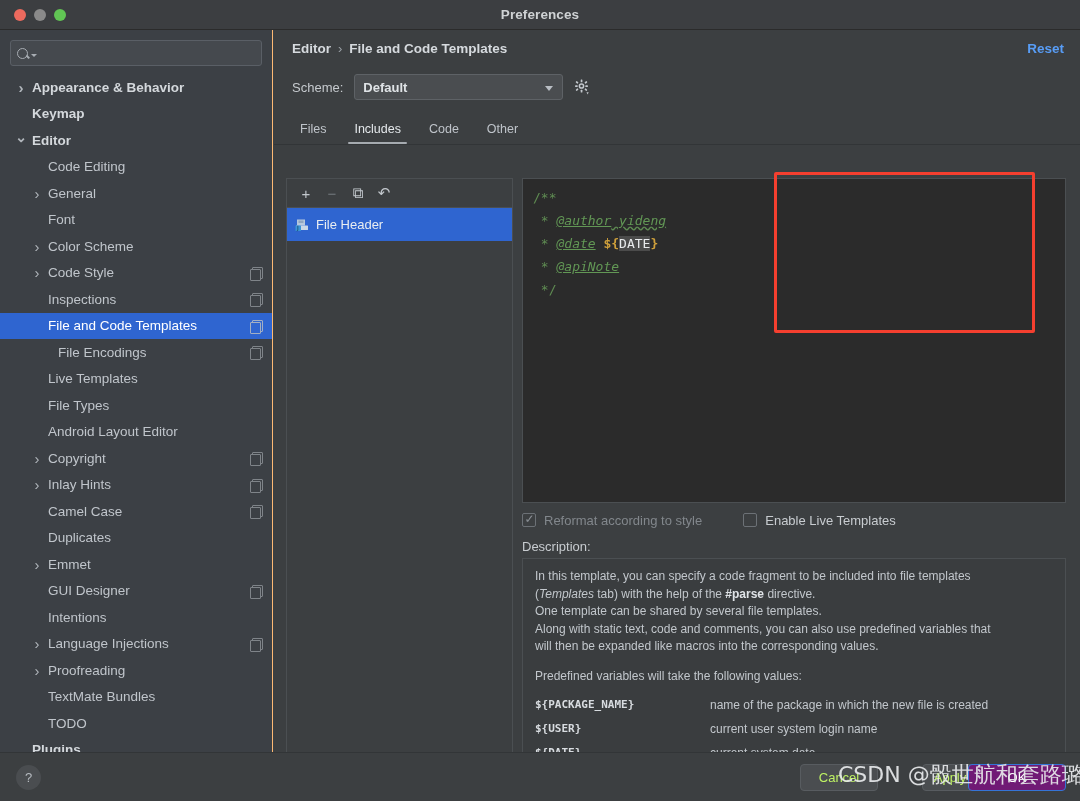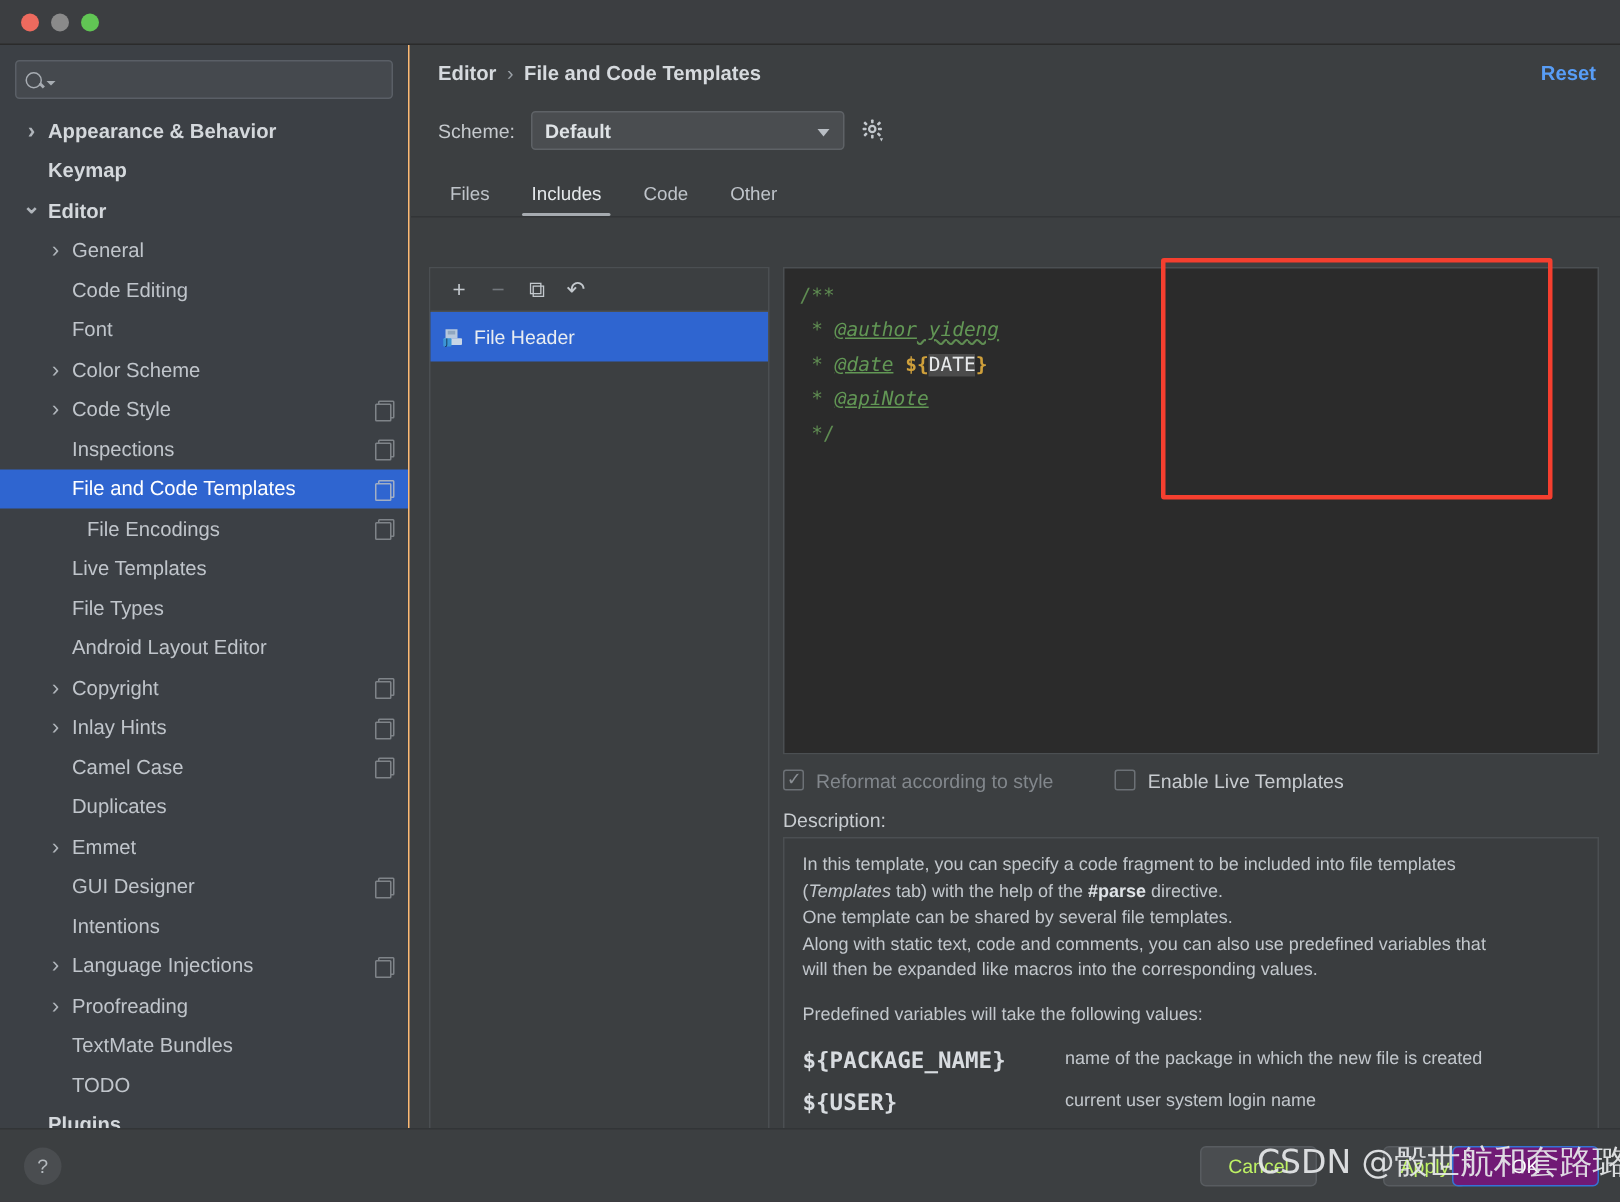--- a/index.html
+++ b/index.html
@@ -228,21 +228,21 @@
   .desc-p {
     font-size:12px; color:#c2c7cc; line-height:17.5px;
   }
   .desc-p i { font-style:italic; }
   .desc-p b { font-weight:bold; color:#dfe3e7; }
   .desc-gap { height:12px; }
   .var-table { margin-top:8px; width:100%; border-collapse:collapse; }
   .var-table td { padding:5px 0; vertical-align:top; }
   .var-name {
     width:175px; font-family:"DejaVu Sans Mono","Liberation Mono",monospace;
-    font-size:15px; font-weight:bold; color:#d8dce0;
+    font-size:11px; font-weight:bold; color:#d8dce0;
   }
   .var-desc { font-size:12px; color:#c2c7cc; }
 
   
   .footer {
     position:absolute; left:0; top:752px; width:1080px; height:49px;
     background:#3c3f41; border-top:1px solid #323537;
   }
   .help-btn {
     position:absolute; left:16px; top:12px; width:25px; height:25px;
@@ -271,20 +271,21 @@
 <body>
 
 <div id="app">
 
   <div class="titlebar">
     <div class="traffic">
       <span class="dot red"></span>
       <span class="dot yellow"></span>
       <span class="dot green"></span>
     </div>
+    <div class="title-text">Preferences</div>
   </div>
 
   <div class="sidebar">
     <div class="search-wrap">
       <div class="search-box">
         <span class="search-ico"></span>
         <span class="search-caret"></span>
         <input class="search-input" type="text" placeholder="" style="">
       </div>
     </div>
@@ -295,26 +296,26 @@
         </div>
         <div class="tree-item bold" style="padding-left: 14px;">
           <span class="tw none"></span>
           <span class="tree-label" style="margin-left: 4px;">Keymap</span>
         </div>
         <div class="tree-item bold" style="padding-left: 14px;">
           <span class="tw chev-d"></span>
           <span class="tree-label" style="margin-left: 4px;">Editor</span>
         </div>
         <div class="tree-item" style="padding-left: 30px;">
+          <span class="tw none"></span>
+          <span class="tree-label" style="margin-left: 4px;">Code Editing</span>
+        </div>
+        <div class="tree-item" style="padding-left: 30px;">
           <span class="tw chev-r"></span>
           <span class="tree-label" style="margin-left: 4px;">General</span>
-        </div>
-        <div class="tree-item" style="padding-left: 30px;">
-          <span class="tw none"></span>
-          <span class="tree-label" style="margin-left: 4px;">Code Editing</span>
         </div>
         <div class="tree-item" style="padding-left: 30px;">
           <span class="tw none"></span>
           <span class="tree-label" style="margin-left: 4px;">Font</span>
         </div>
         <div class="tree-item" style="padding-left: 30px;">
           <span class="tw chev-r"></span>
           <span class="tree-label" style="margin-left: 4px;">Color Scheme</span>
         </div>
         <div class="tree-item" style="padding-left: 30px;">

